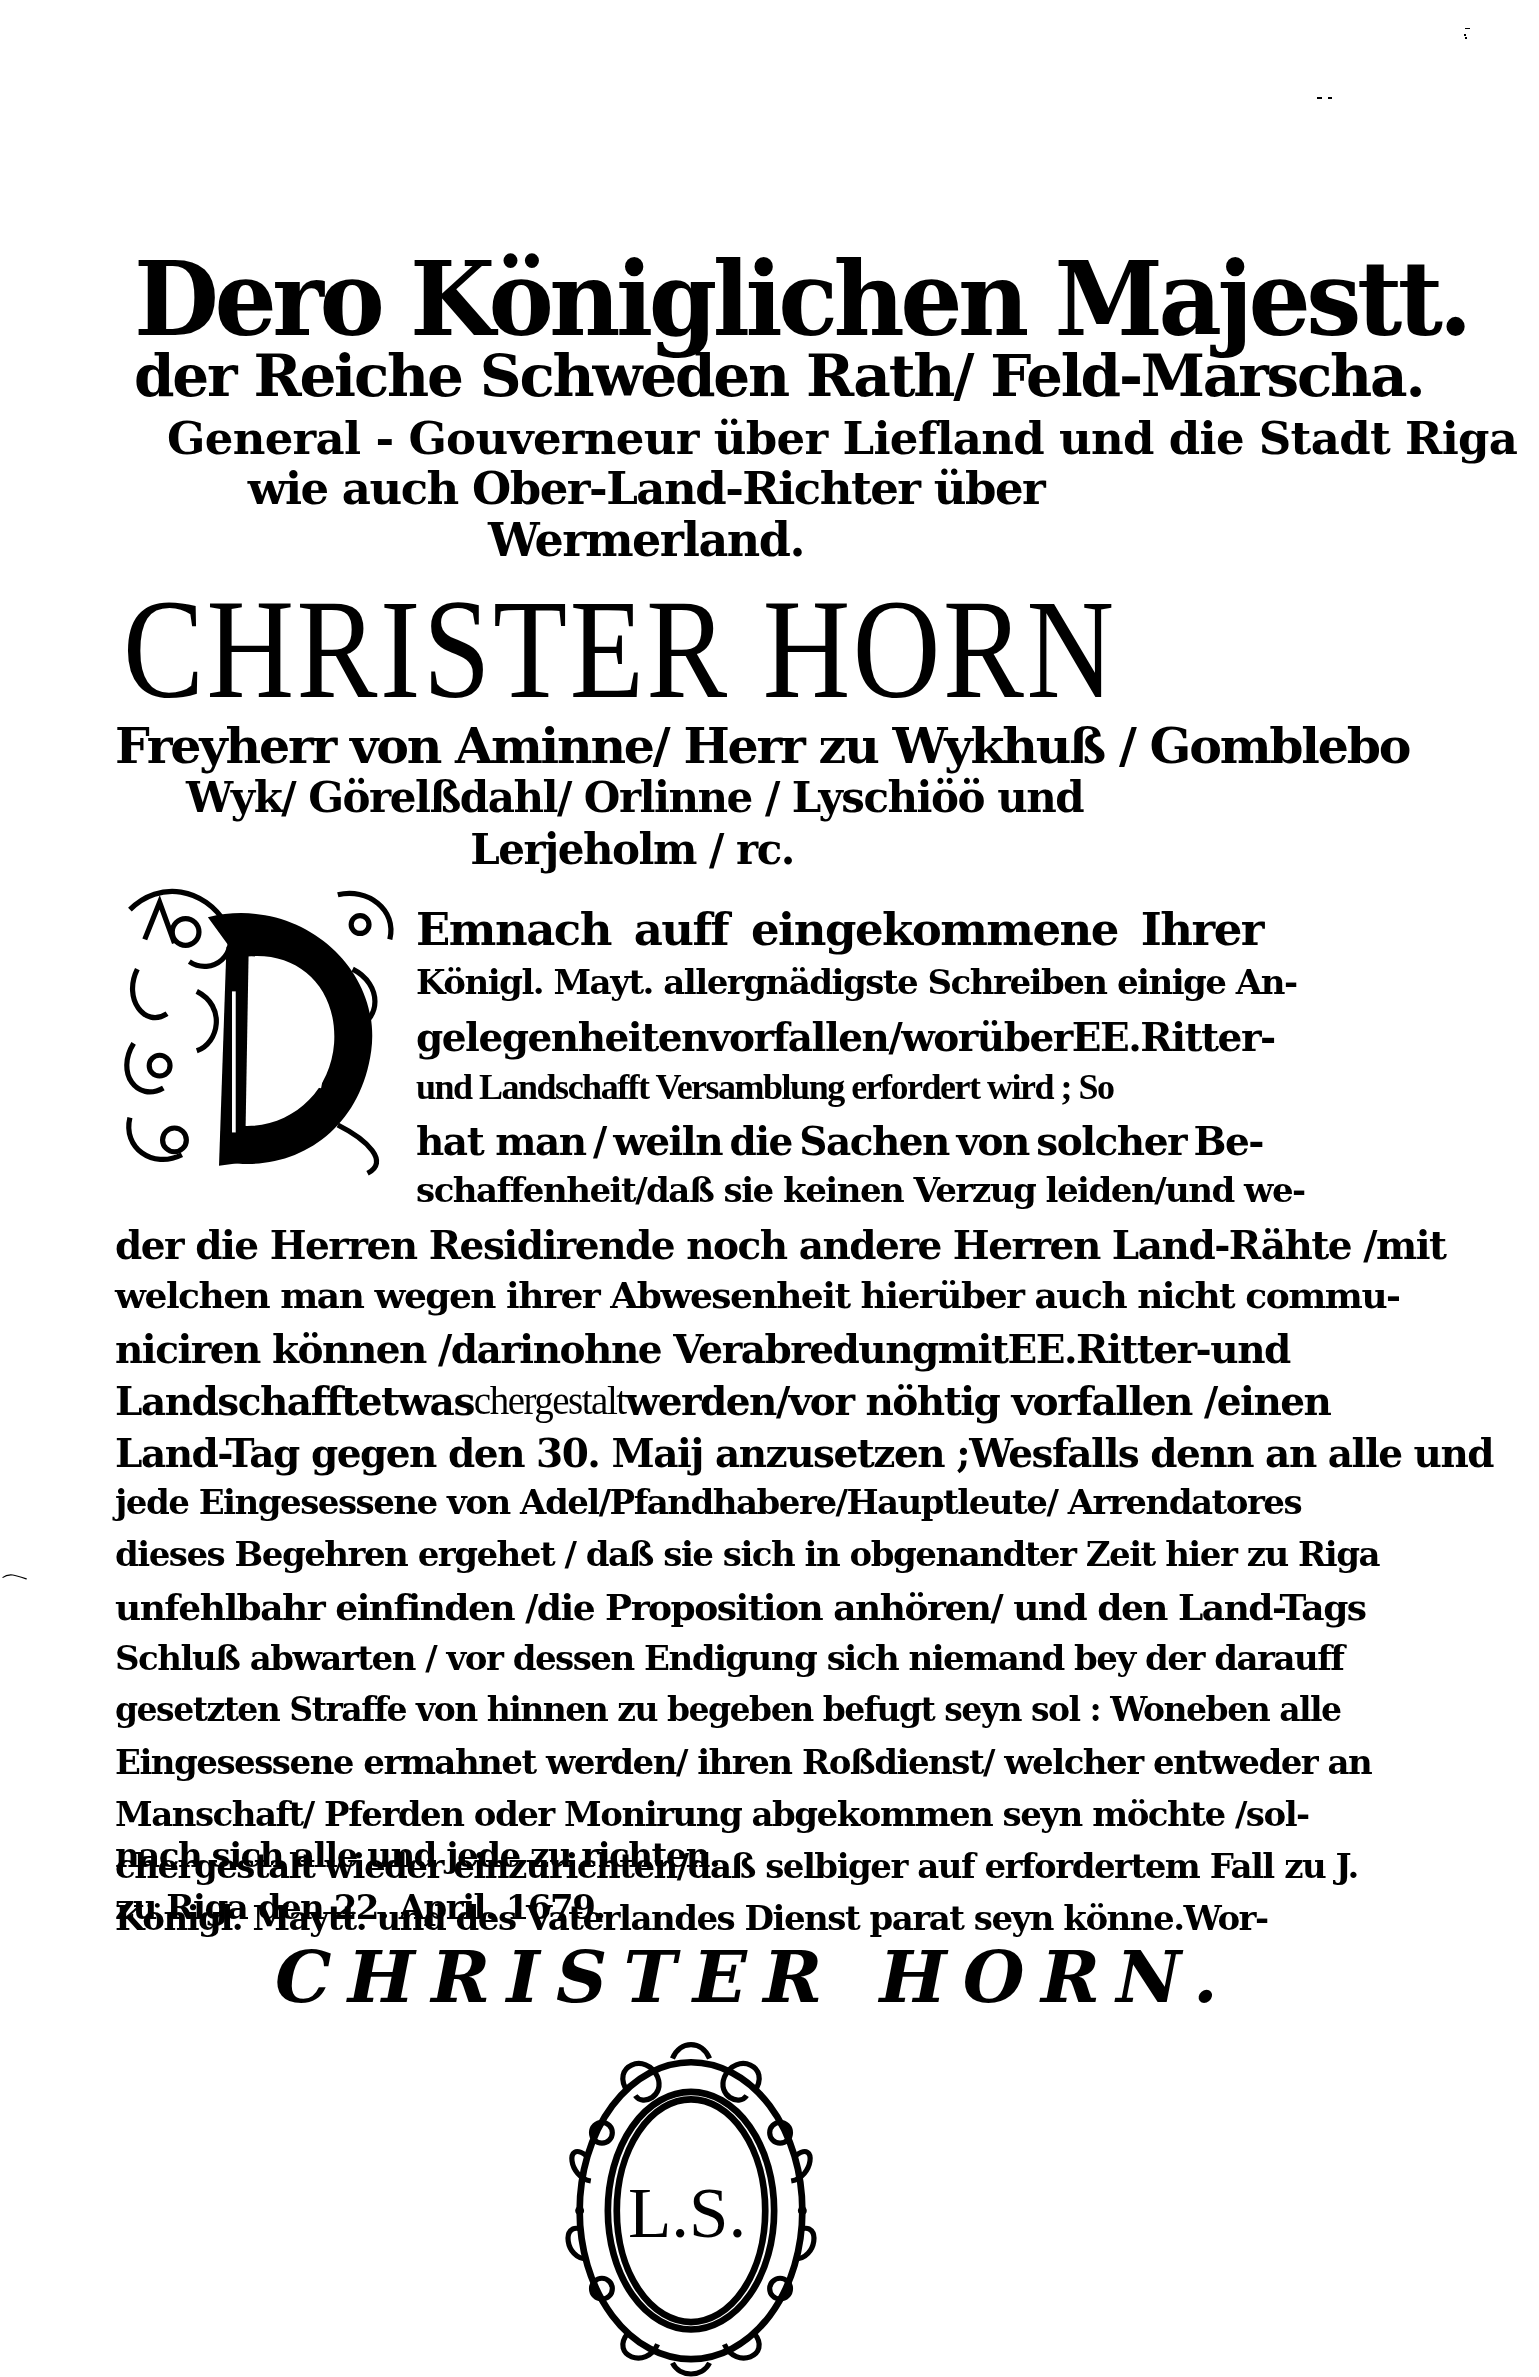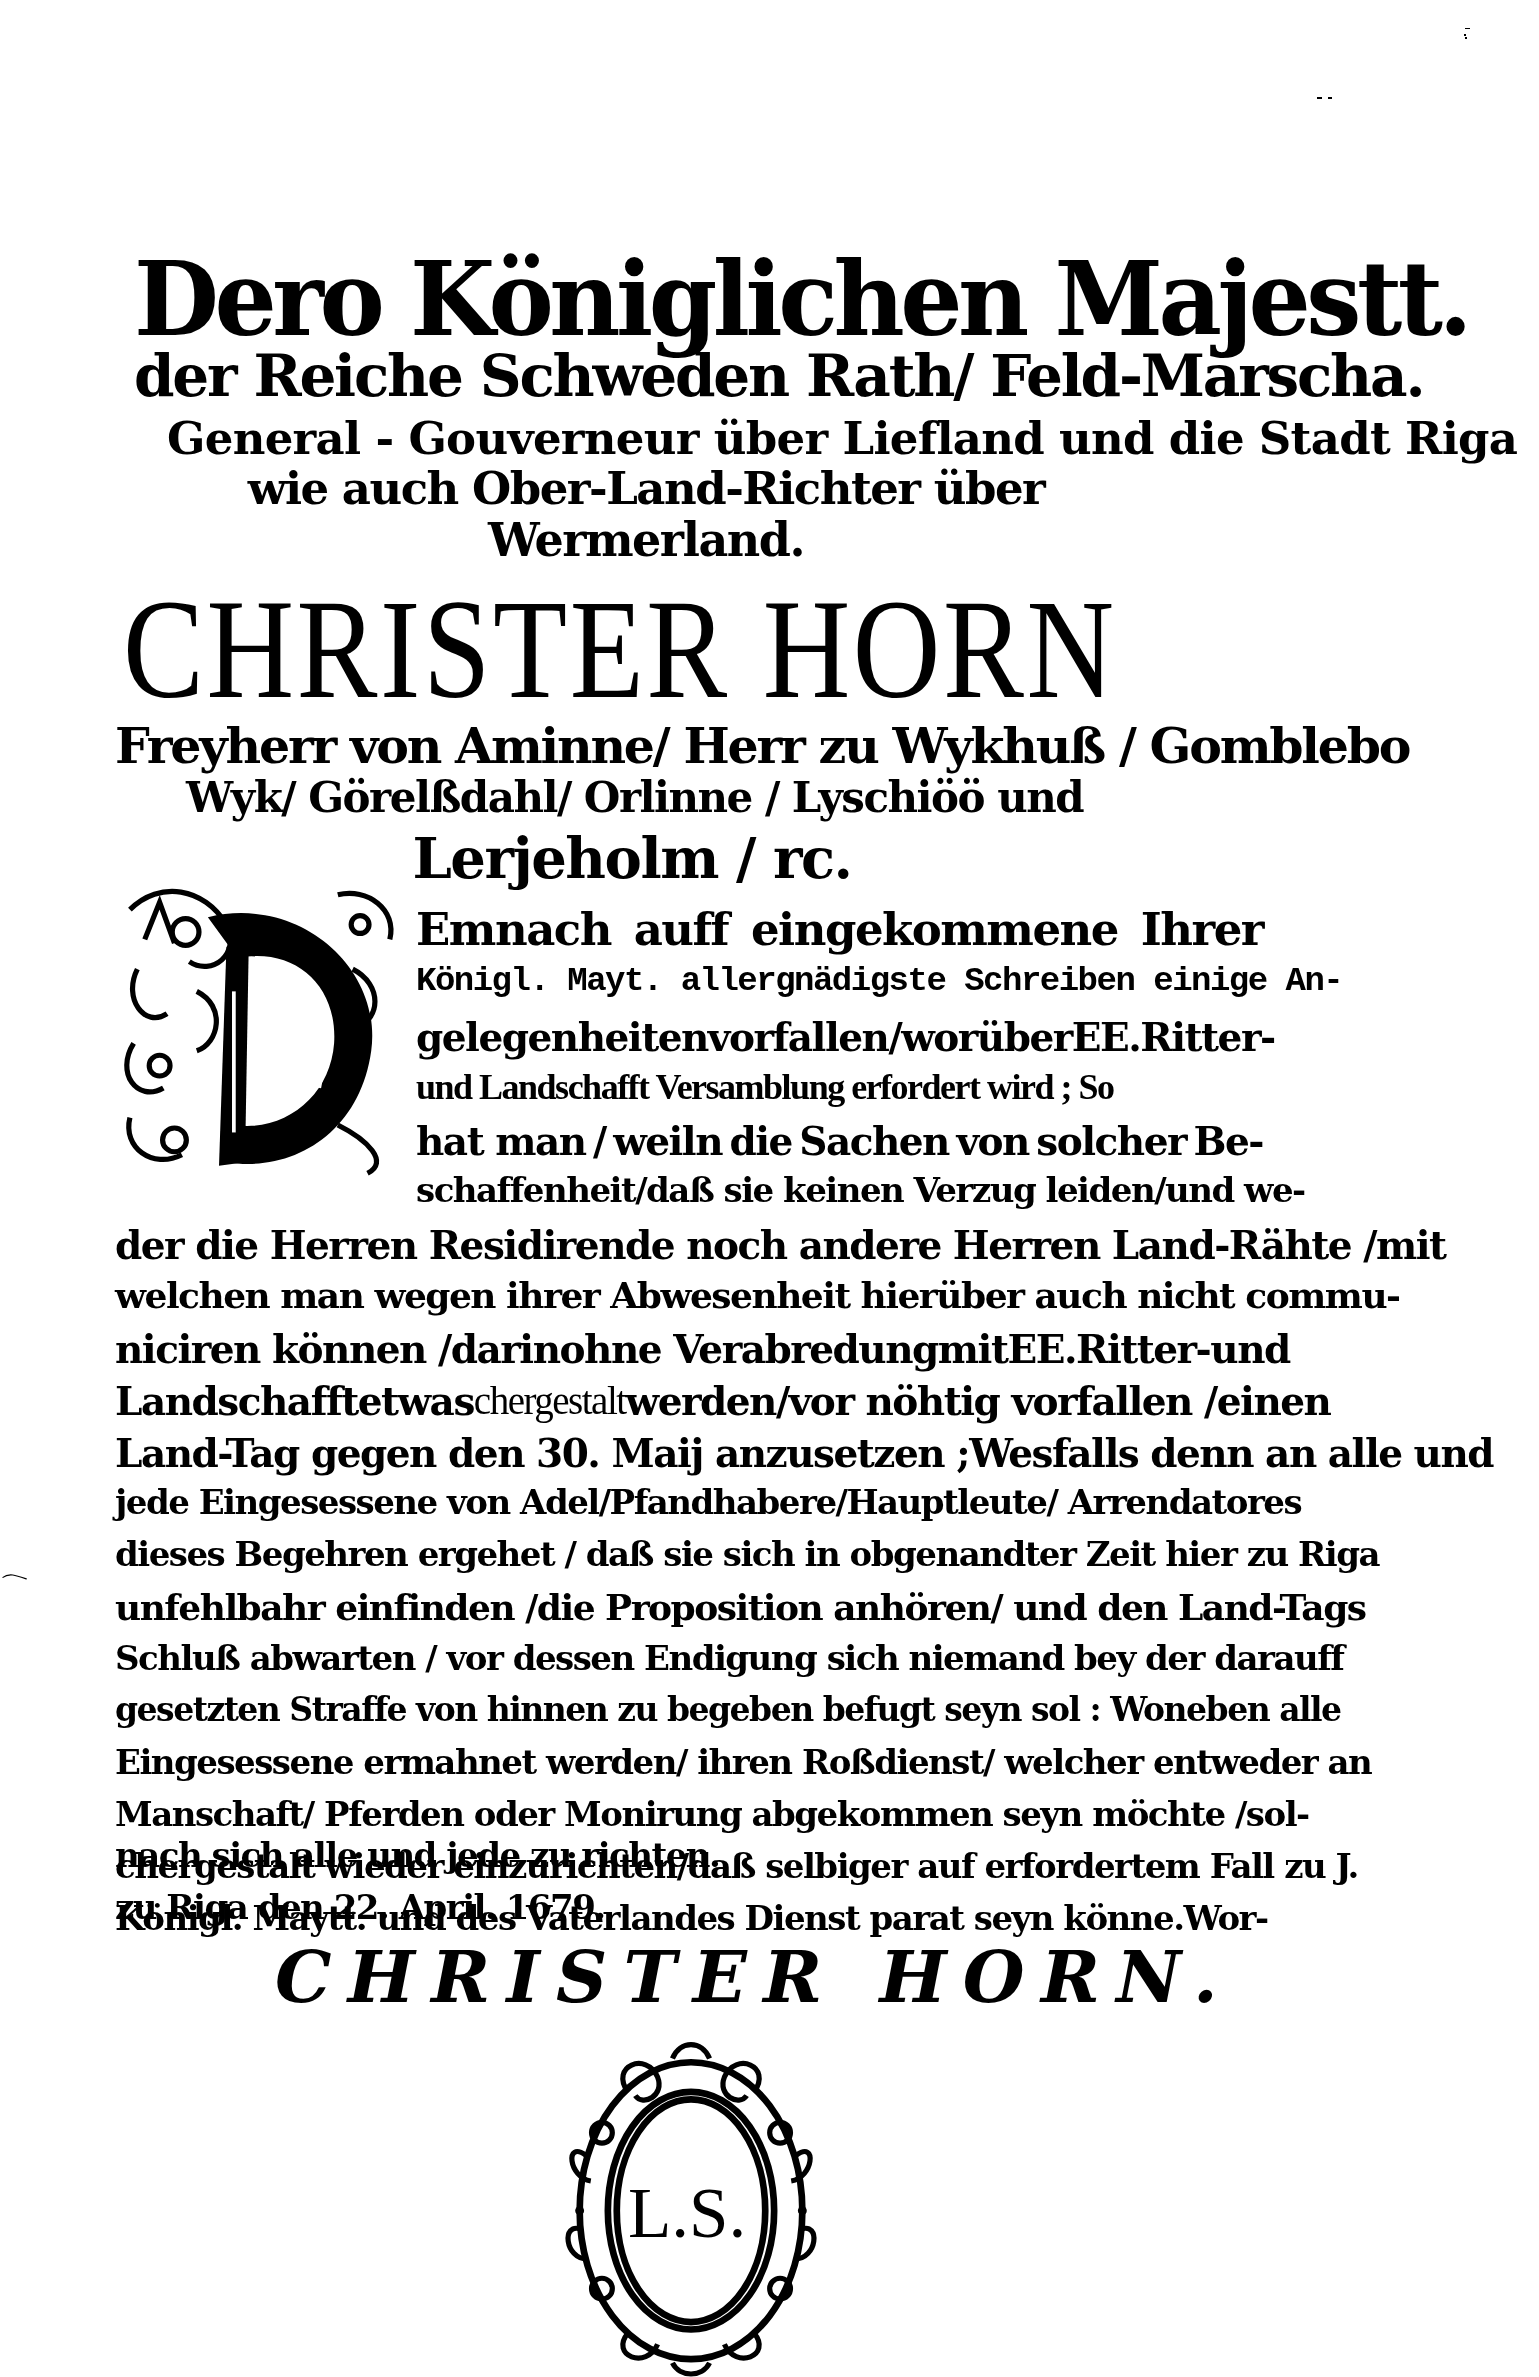--- a/index.html
+++ b/index.html
@@ -15,21 +15,21 @@
     #title1 { left: 134px; top: 238px; width: 1055px; font-size: 98px; letter-spacing: -4.5px; transform: scaleY(1.05); transform-origin: left top; }
     #title2 { left: 134px; top: 342px; width: 1144px; font-size: 58px; letter-spacing: -2.2px; }
     #title3 { left: 167px; top: 412px; width: 1070px; font-size: 45px; letter-spacing: -0.7px; }
     #title4 { left: 230px; top: 462px; width: 832px; font-size: 45px; letter-spacing: -1.5px; text-align: center; }
     #title5 { left: 230px; top: 513px; width: 832px; font-size: 46px; letter-spacing: -1.5px; text-align: center; }
 
     #name { left: 123px; top: 568px; font-size: 141px; letter-spacing: 3px; transform: scaleX(0.86); transform-origin: left top; }
 
     #sub1 { left: 115px; top: 717px; width: 1159px; font-size: 49px; letter-spacing: -2.2px; }
     #sub2 { left: 186px; top: 773px; width: 892px; font-size: 42px; letter-spacing: -1.5px; text-align: center; }
-    #sub3 { left: 186px; top: 825px; width: 892px; font-size: 56px; letter-spacing: -1.5px; text-align: center; }
+    #sub3 { left: 186px; top: 825px; width: 892px; font-size: 42px; letter-spacing: -1.5px; text-align: center; }
 
     
     #dropcap { position: absolute; left: 115px; top: 880px; width: 286px; height: 297px; }
 
     
     .body-line { font-size: 39px; letter-spacing: -1.5px; display: flex; justify-content: space-between; }
     .body-line span { white-space: pre; }
 
     
     #signature { left: 275px; top: 1935px; width: 817px; font-size: 71px; letter-spacing: 16.3px; font-family: "DejaVu Serif", serif; font-weight: bold; font-style: italic; }
@@ -84,21 +84,21 @@
     </g>
   </svg>
 
   <div>
     <div class="line bl body-line" style="left:416px; top:903px; width:847px; font-size:45px;">
       <span>Emnach</span>
       <span>auff</span>
       <span>eingekommene</span>
       <span>Ihrer</span>
     </div>
-    <div class="line bl body-line" style="left:416px; top:962px; width:847px; font-size:34px;font-family:Liberation Mono, monospace;">
+    <div class="line bl body-line" style="left:416px; top:962px; width:847px; font-size:34px;">
       <span>Königl. Mayt. allergnädigste Schreiben einige An-</span>
     </div>
     <div class="line bl body-line" style="left:416px; top:1014px; width:847px;">
       <span>gelegenheiten</span>
       <span>vorfallen</span>
       <span>/</span>
       <span>worüber</span>
       <span>EE.</span>
       <span>Ritter-</span>
     </div>

